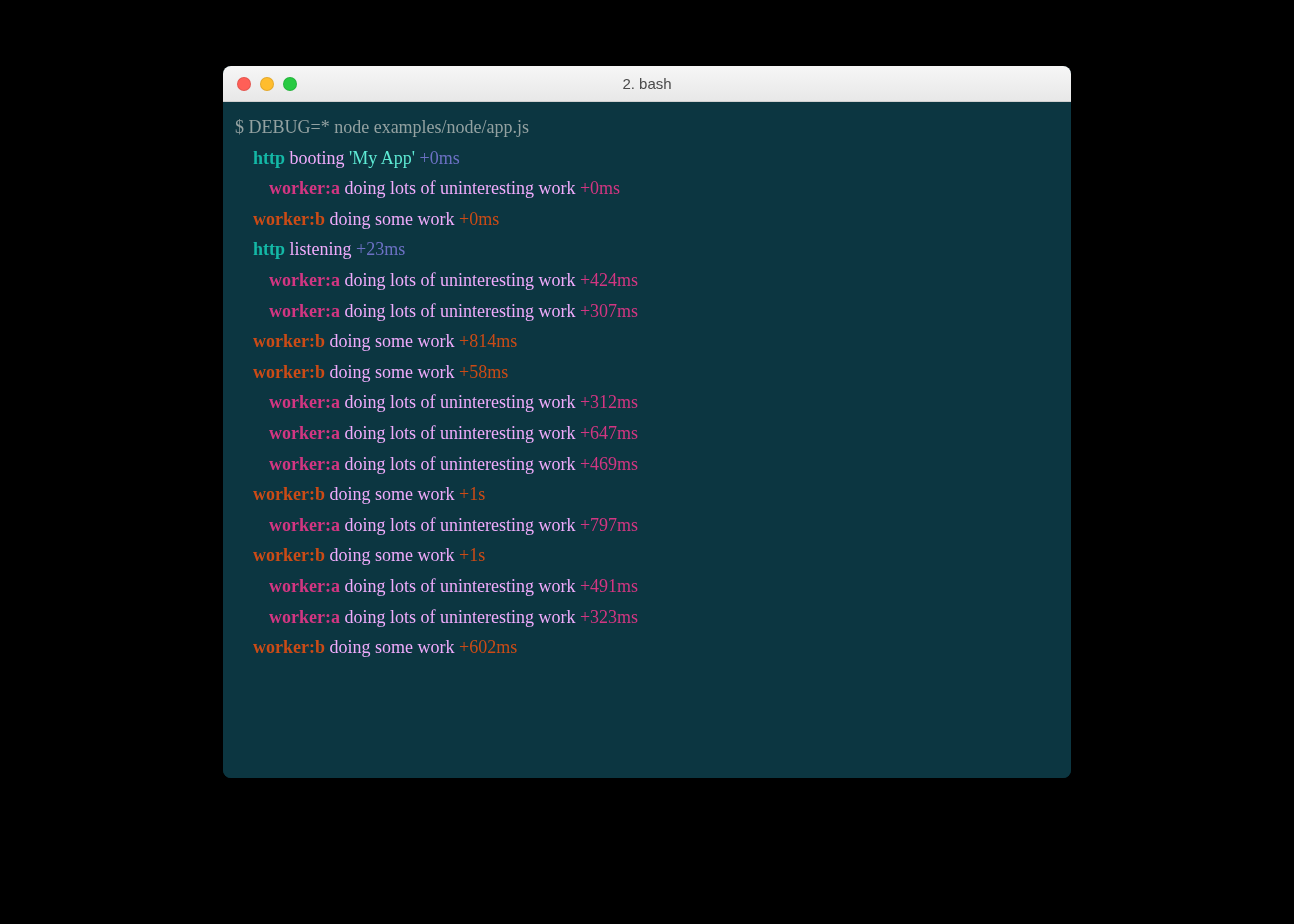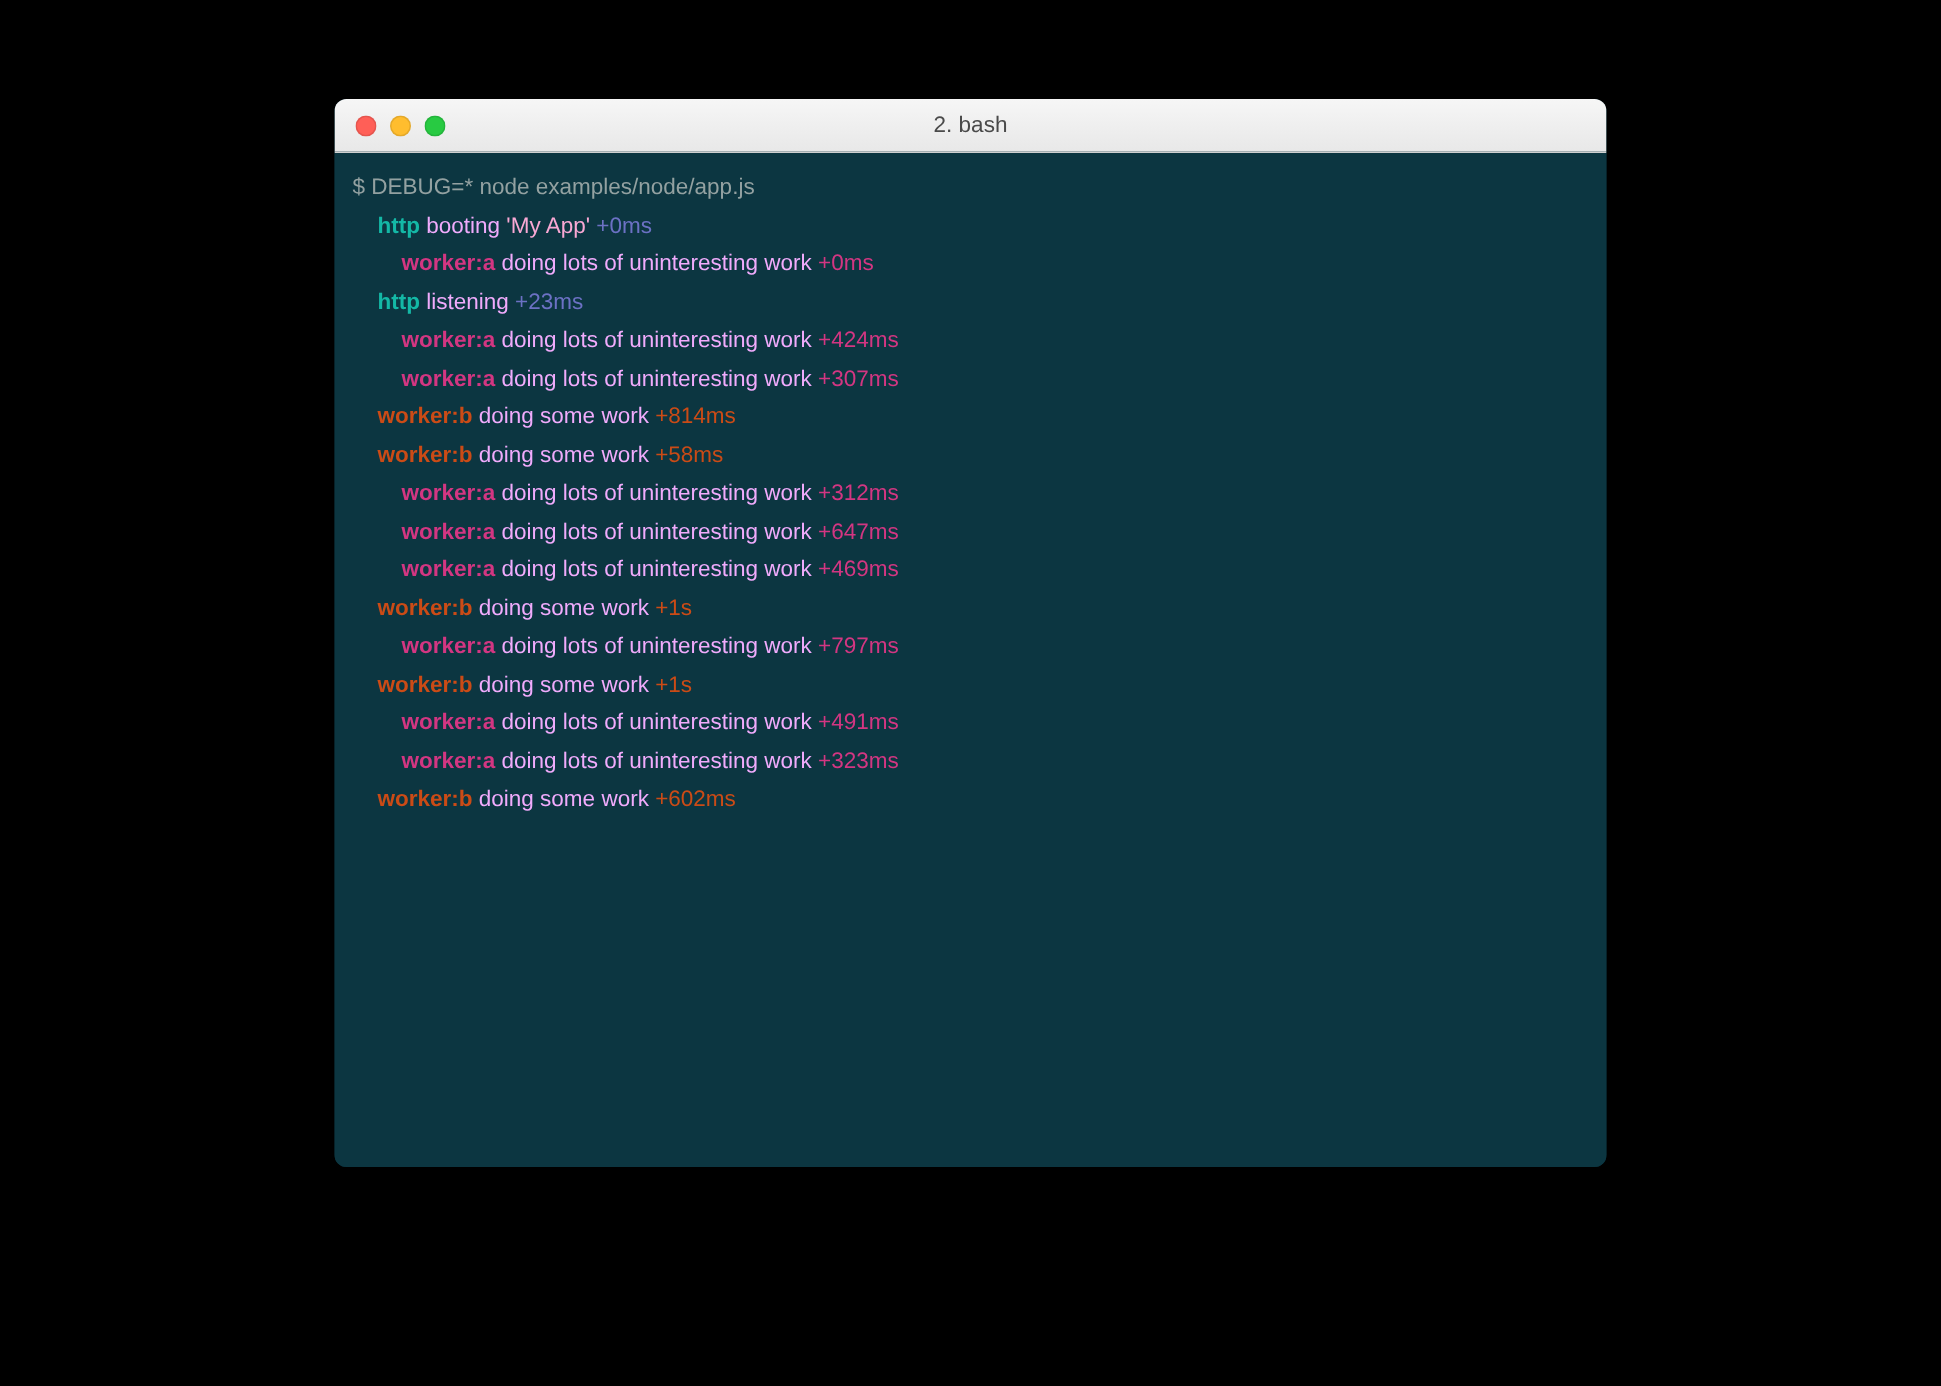--- a/index.html
+++ b/index.html
@@ -52,22 +52,22 @@
       flex: 1;
       text-align: center;
       font-size: 15px;
       color: #4a4a4a;
       font-weight: 400;
     }
     .terminal {
       background: #0c3641;
       height: calc(100% - 36px);
       padding: 10px 12px;
-      font-family: Liberation Sans, sans-serif;
-      font-size: 15px;
+      font-family: Liberation Serif, serif;
+      font-size: 18px;
       line-height: 1.7;
       color: #93a1a1;
       overflow: hidden;
     }
     .prompt {
       color: #93a1a1;
     }
     .command {
       color: #93a1a1;
     }
@@ -88,21 +88,21 @@
       margin-left: 16px;
     }
     .ns-worker-b {
       color: #cb4b16;
       font-weight: bold;
     }
     .msg {
       color: #f0abfc;
     }
     .quoted {
-      color: #f9a8d4;
+      color: #5eead4;
     }
     .time-http {
       color: #6c71c4;
     }
     .time-worker-a {
       color: #d33682;
     }
     .time-worker-b {
       color: #cb4b16;
     }
@@ -117,20 +117,21 @@
       <div class="traffic-light yellow"></div>
       <div class="traffic-light green"></div>
     </div>
     <div class="title">2. bash</div>
   </div>
   <div class="terminal">
     <div class="line"><span class="prompt">$ </span><span class="command">DEBUG=* node examples/node/app.js</span></div>
     <div id="log-output">
         <div class="line"><span class="indent">  </span><span class="ns-http">http</span><span class="msg"> </span><span class="msg">booting </span><span class="quoted">'My App'</span><span class="msg"> </span><span class="time-http">+0ms</span></div>
         <div class="line"><span class="indent">  </span><span class="ns-worker-a">worker:a</span><span class="msg"> </span><span class="msg">doing lots of uninteresting work </span><span class="time-worker-a">+0ms</span></div>
+        <div class="line"><span class="indent">  </span><span class="ns-worker-b">worker:b</span><span class="msg"> </span><span class="msg">doing some work </span><span class="time-worker-b">+0ms</span></div>
         <div class="line"><span class="indent">  </span><span class="ns-http">http</span><span class="msg"> </span><span class="msg">listening </span><span class="time-http">+23ms</span></div>
         <div class="line"><span class="indent">  </span><span class="ns-worker-a">worker:a</span><span class="msg"> </span><span class="msg">doing lots of uninteresting work </span><span class="time-worker-a">+424ms</span></div>
         <div class="line"><span class="indent">  </span><span class="ns-worker-a">worker:a</span><span class="msg"> </span><span class="msg">doing lots of uninteresting work </span><span class="time-worker-a">+307ms</span></div>
         <div class="line"><span class="indent">  </span><span class="ns-worker-b">worker:b</span><span class="msg"> </span><span class="msg">doing some work </span><span class="time-worker-b">+814ms</span></div>
         <div class="line"><span class="indent">  </span><span class="ns-worker-b">worker:b</span><span class="msg"> </span><span class="msg">doing some work </span><span class="time-worker-b">+58ms</span></div>
         <div class="line"><span class="indent">  </span><span class="ns-worker-a">worker:a</span><span class="msg"> </span><span class="msg">doing lots of uninteresting work </span><span class="time-worker-a">+312ms</span></div>
         <div class="line"><span class="indent">  </span><span class="ns-worker-a">worker:a</span><span class="msg"> </span><span class="msg">doing lots of uninteresting work </span><span class="time-worker-a">+647ms</span></div>
         <div class="line"><span class="indent">  </span><span class="ns-worker-a">worker:a</span><span class="msg"> </span><span class="msg">doing lots of uninteresting work </span><span class="time-worker-a">+469ms</span></div>
         <div class="line"><span class="indent">  </span><span class="ns-worker-b">worker:b</span><span class="msg"> </span><span class="msg">doing some work </span><span class="time-worker-b">+1s</span></div>
         <div class="line"><span class="indent">  </span><span class="ns-worker-a">worker:a</span><span class="msg"> </span><span class="msg">doing lots of uninteresting work </span><span class="time-worker-a">+797ms</span></div>

